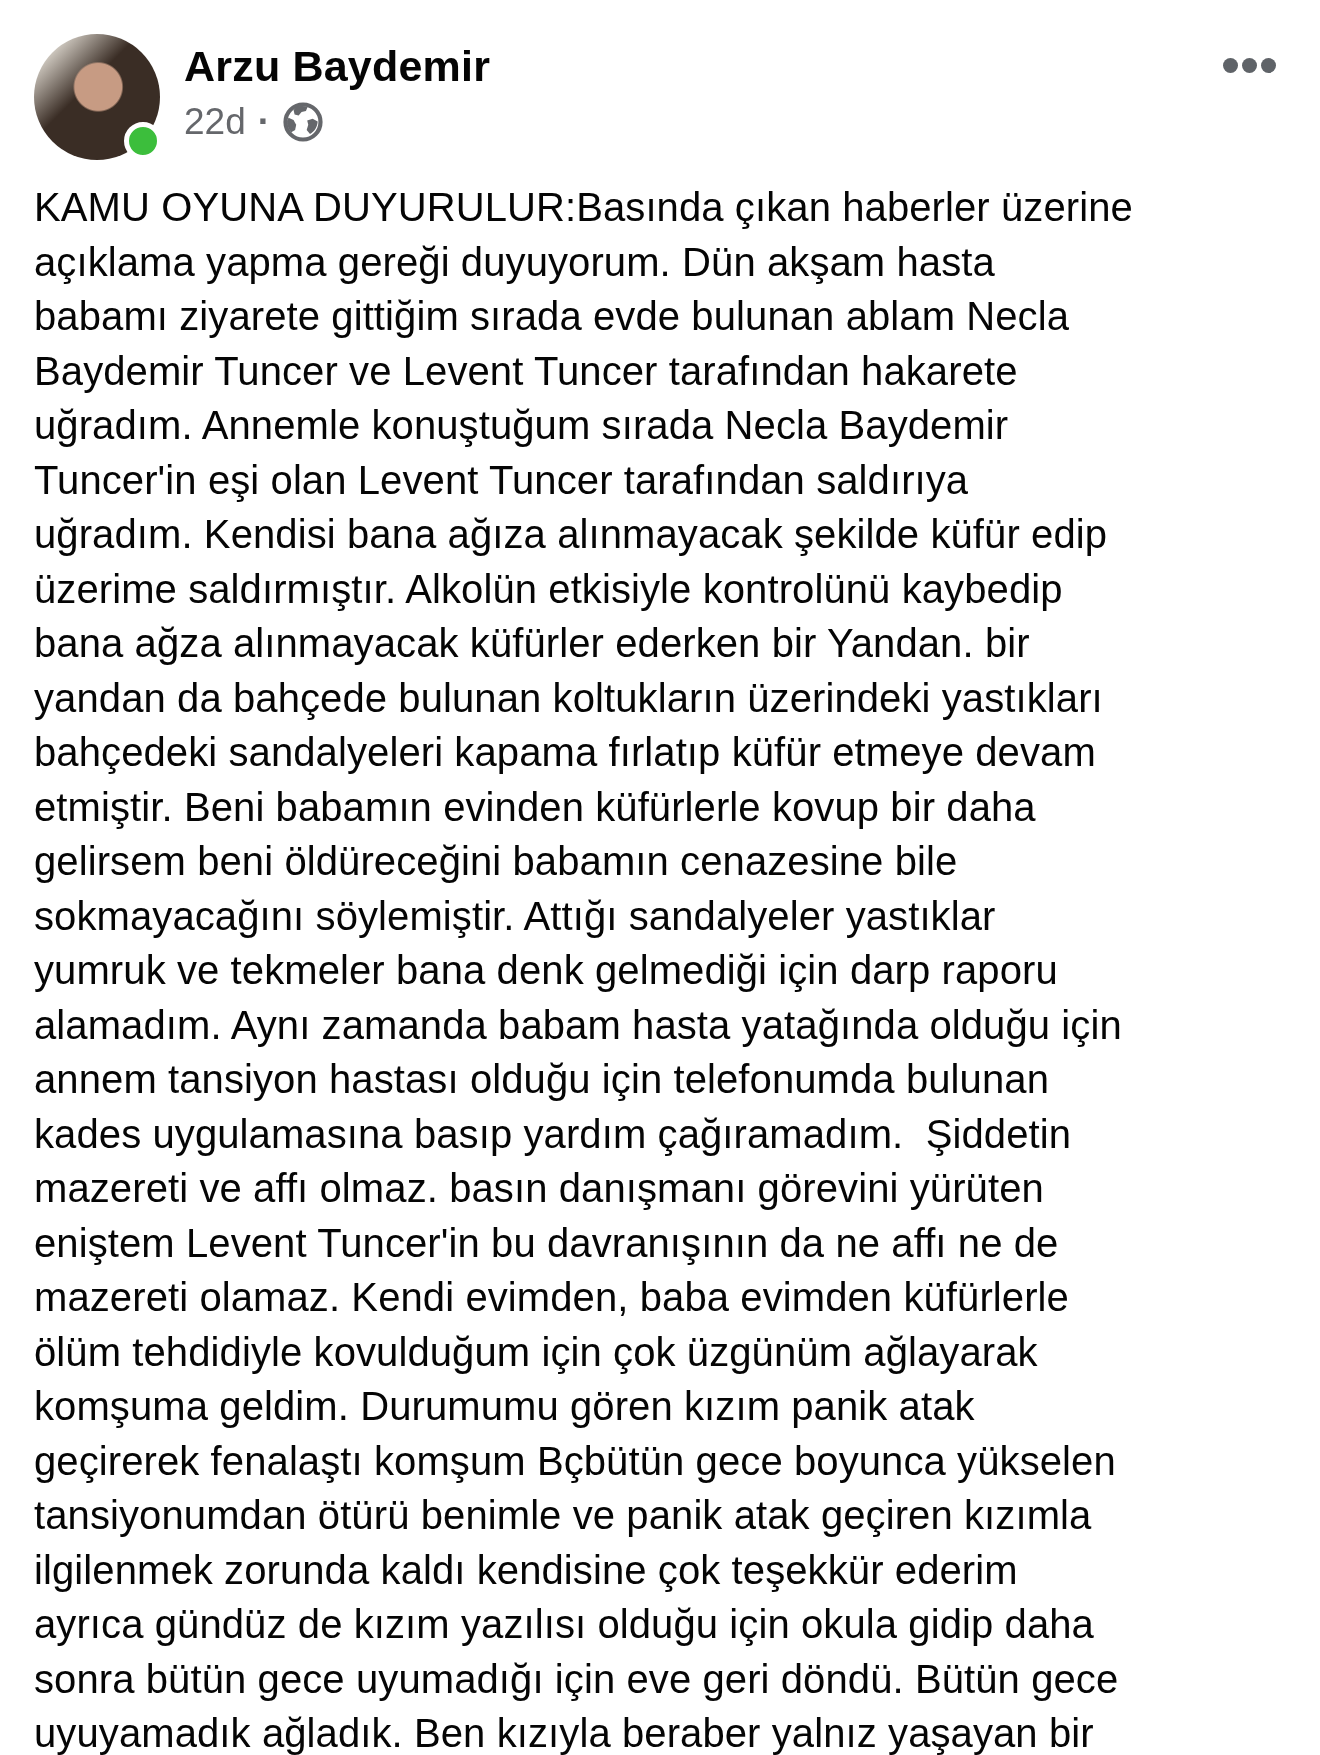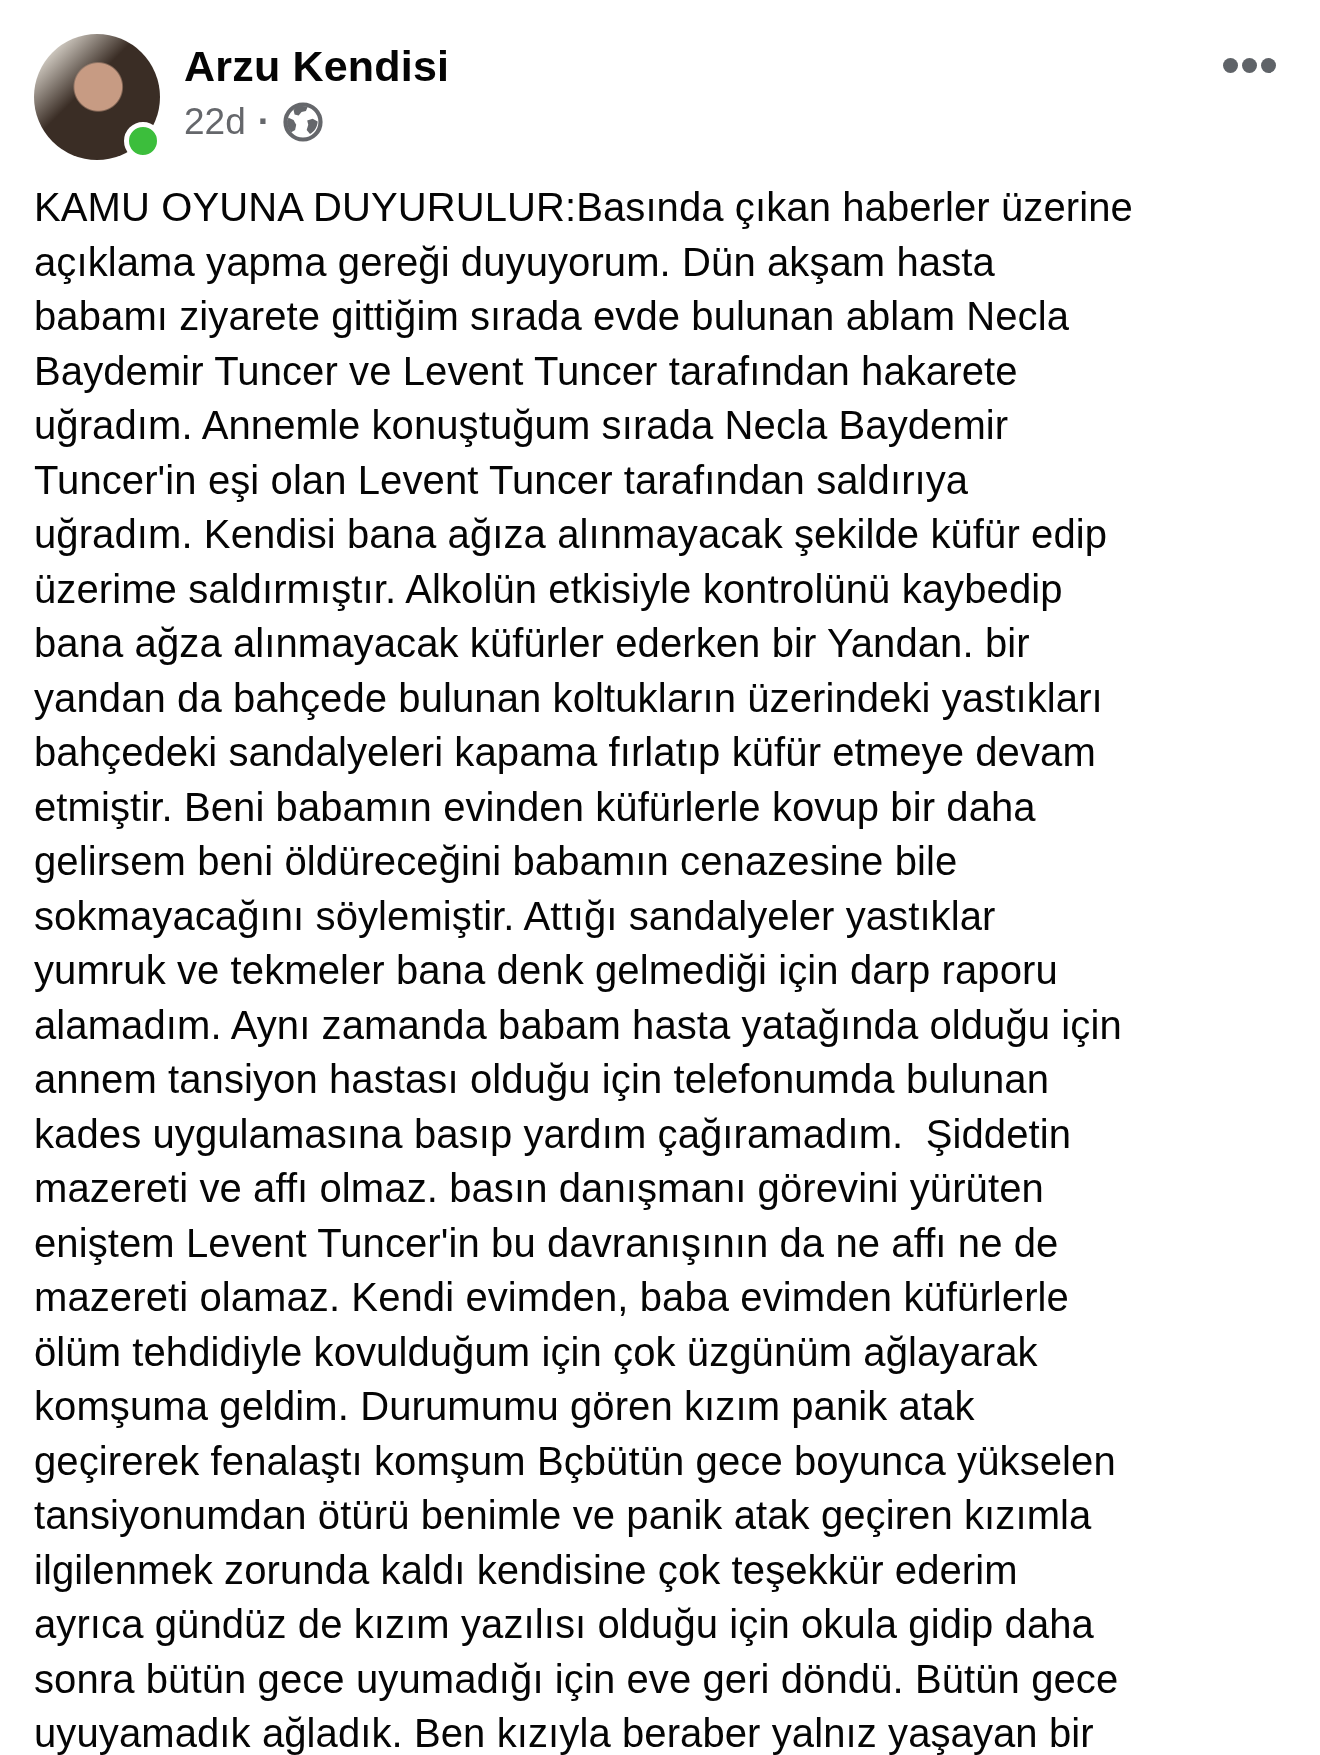--- a/index.html
+++ b/index.html
@@ -95,21 +95,21 @@
 <div class="post-card">
 
   <div class="header">
 
     <div class="avatar-wrap">
       <div class="avatar-img"></div>
       <span class="online-dot"></span>
     </div>
 
     <div class="header-text">
-      <div class="author">Arzu Kendisi</div>
+      <div class="author">Arzu Baydemir</div>
       <div class="meta">
         <span>22d</span>
         <span class="sep">·</span>
         <span class="globe">
           <svg viewBox="0 0 24 24" width="42" height="42" aria-hidden="true">
             <circle cx="12" cy="12" r="10" fill="none" stroke="#65676b" stroke-width="2.4"></circle>
             <path fill="#65676b" d="M8 3.6c2-.9 4.6-1 6.6-.2l-.9 2.3-2.5.6-1.7 2-2.3-.6-.6-2.5z"></path>
             <path fill="#65676b" d="M3.7 9.6l2.9 1.2 1.5 2.7-.6 3.1-2.2 1.2c-1.7-1.7-2.6-4-2.4-6.4z"></path>
             <path fill="#65676b" d="M14.4 11.2l3.1-1 2.9 1.5c-.2 3.1-1.9 5.8-4.4 7.2l-1.9-2.3.9-3.1z"></path>
           </svg>

